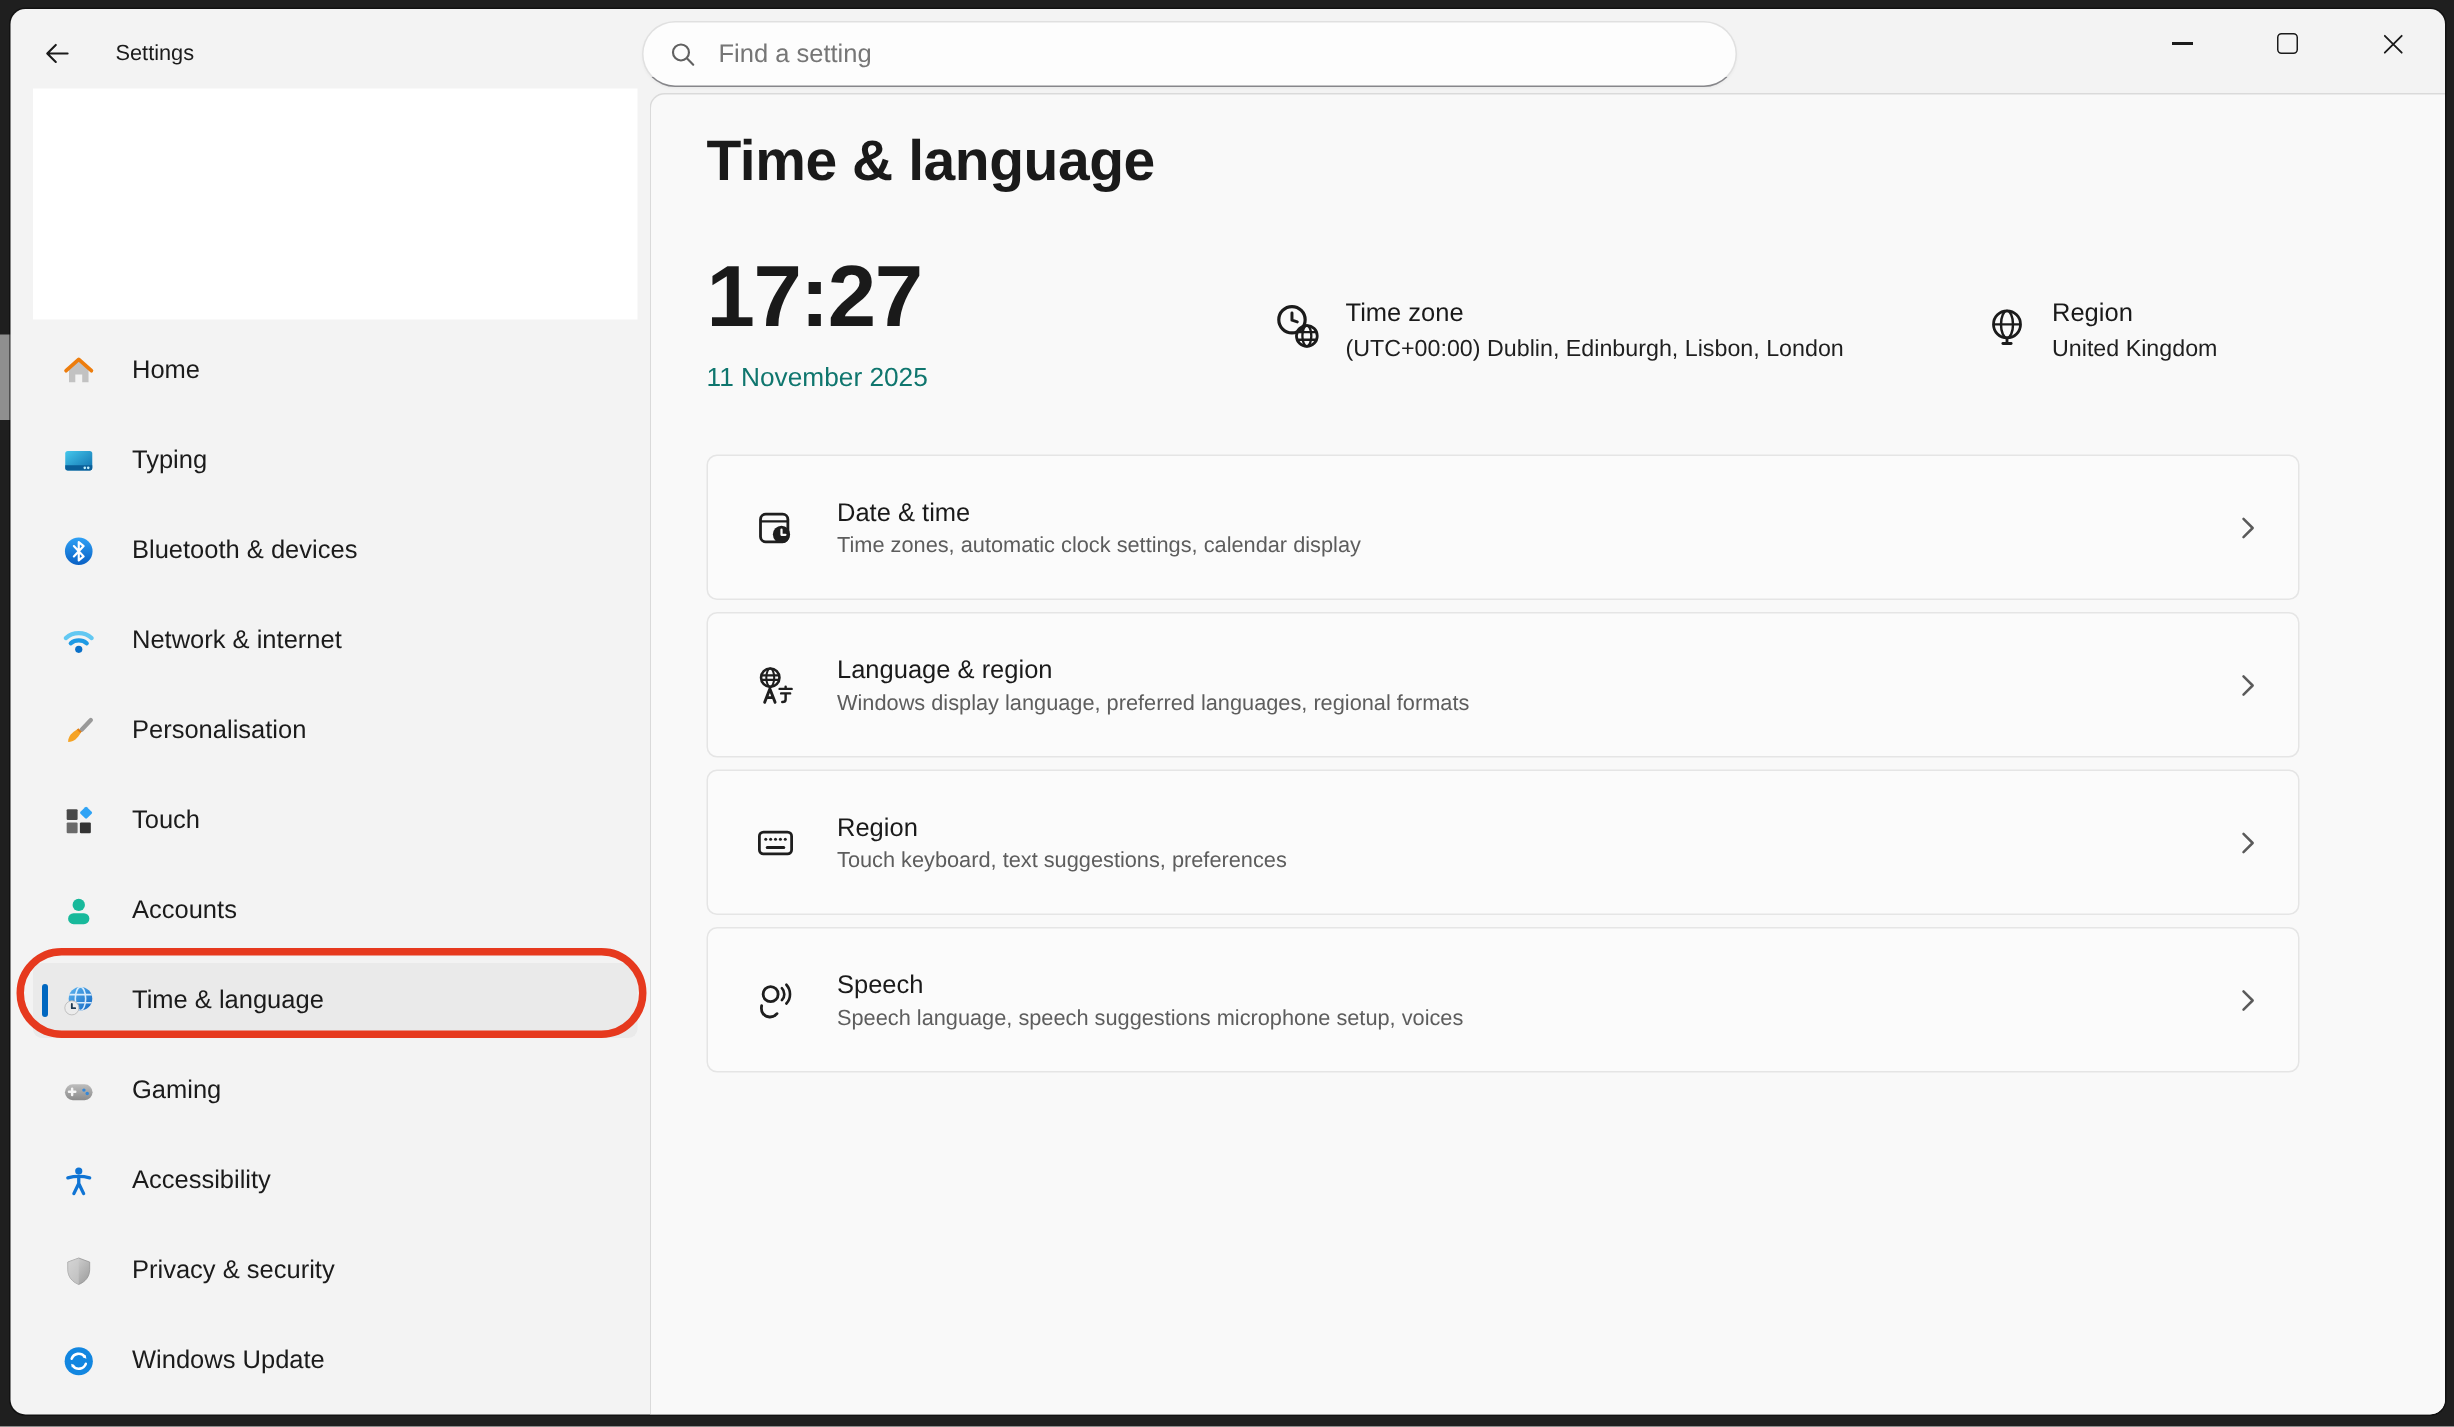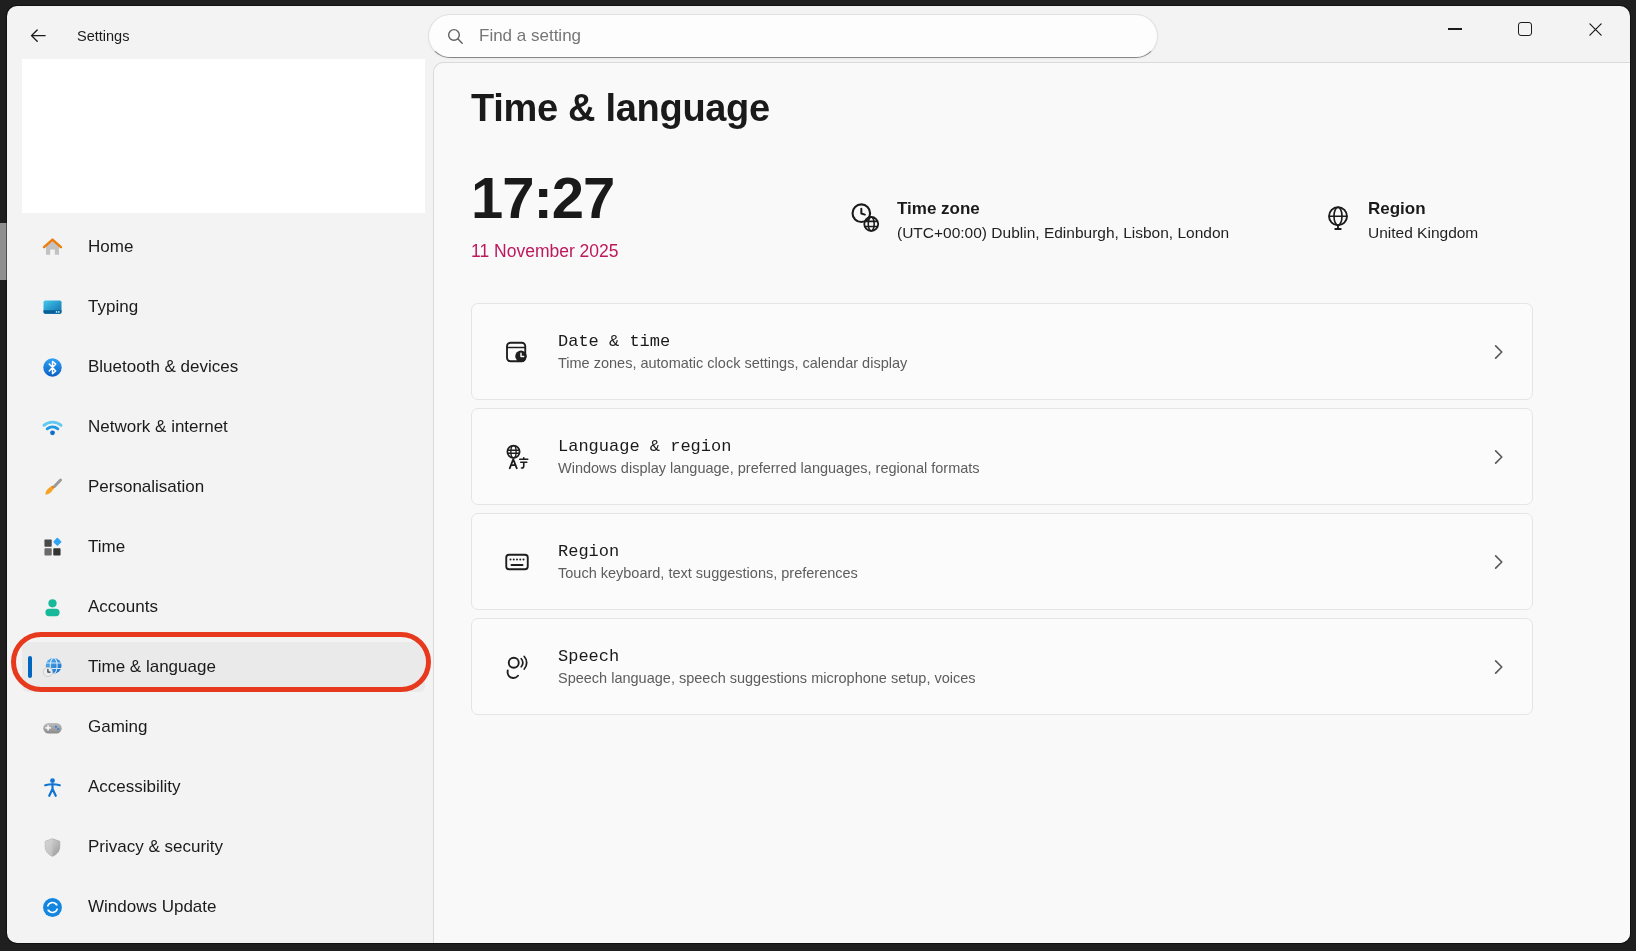--- a/index.html
+++ b/index.html
@@ -54,35 +54,35 @@
   }
   
   .content{
     position:absolute;left:426px;top:56px;right:0;bottom:0;
     background:#f9f9f9;border-top-left-radius:10px;
     border-top:1px solid #dadada;border-left:1px solid #dadada;
   }
   .page-title{position:absolute;left:37px;top:24px;font-size:38px;font-weight:700;color:#1a1a1a;letter-spacing:-.3px;}
   .clock-block{position:absolute;left:37px;top:106px;}
   .clock-time{font-size:58px;font-weight:700;line-height:1;color:#1a1a1a;letter-spacing:-1px;}
-  .clock-date{margin-top:14px;font-size:17.5px;color:#be185d;}
+  .clock-date{margin-top:14px;font-size:17.5px;color:#0f766e;}
   .meta-block{position:absolute;display:flex;}
   .tz-block{left:414px;top:136px;}
   .rg-block{left:889px;top:136px;}
   .meta-icon{flex:none;margin-right:15px;margin-top:2px;display:flex;}
-  .meta-label{font-size:17px;font-weight:700;color:#1a1a1a;}
+  .meta-label{font-size:17px;font-weight:400;color:#1a1a1a;}
   .meta-value{font-size:15.5px;color:#1f1f1f;margin-top:5px;white-space:nowrap;}
   .cards{position:absolute;left:37px;top:240px;width:1062px;}
   .card{
     position:relative;height:97px;margin-bottom:8px;box-sizing:border-box;
     background:#fbfbfb;border:1px solid #e5e5e5;border-radius:7px;
     display:flex;align-items:center;padding-left:30px;
   }
   .card-icon{width:30px;height:30px;flex:none;margin-right:26px;display:flex;}
-  .card-title{font-size:17px;color:#1a1a1a;font-family:Liberation Mono, monospace;}
+  .card-title{font-size:17px;color:#1a1a1a;}
   .card-sub{font-size:14.5px;color:#5d5d5d;margin-top:4px;}
   .card-chevron{position:absolute;right:28px;top:50%;transform:translateY(-50%);display:flex;}
 </style>
 </head>
 <body>
 
 <div class="edge-artifact"></div>
 
 <div class="window">
 
@@ -193,21 +193,21 @@
 
     <div class="nav-item">
       <span class="nav-icon">
         <svg viewBox="0 0 24 24" width="23" height="23">
           <rect x="3.6" y="3.6" width="7.6" height="7.6" rx="0.8" fill="#494949"></rect>
           <rect x="3.6" y="12.8" width="7.6" height="7.6" rx="0.8" fill="#6a6a6a"></rect>
           <rect x="12.8" y="12.8" width="7.6" height="7.6" rx="0.8" fill="#333333"></rect>
           <rect x="13.9" y="2.9" width="6.4" height="6.4" rx="0.9" transform="rotate(45 17.1 6.1)" fill="#2fa3f5"></rect>
         </svg>
       </span>
-      <span class="nav-label">Time</span>
+      <span class="nav-label">Touch</span>
     </div>
 
     <div class="nav-item">
       <span class="nav-icon">
         <svg viewBox="0 0 24 24" width="23" height="23">
           <circle cx="12" cy="7.6" r="4.3" fill="#18b99b"></circle>
           <rect x="4.6" y="13.4" width="14.8" height="7.6" rx="3.8" fill="#18b99b"></rect>
         </svg>
       </span>
       <span class="nav-label">Accounts</span>

